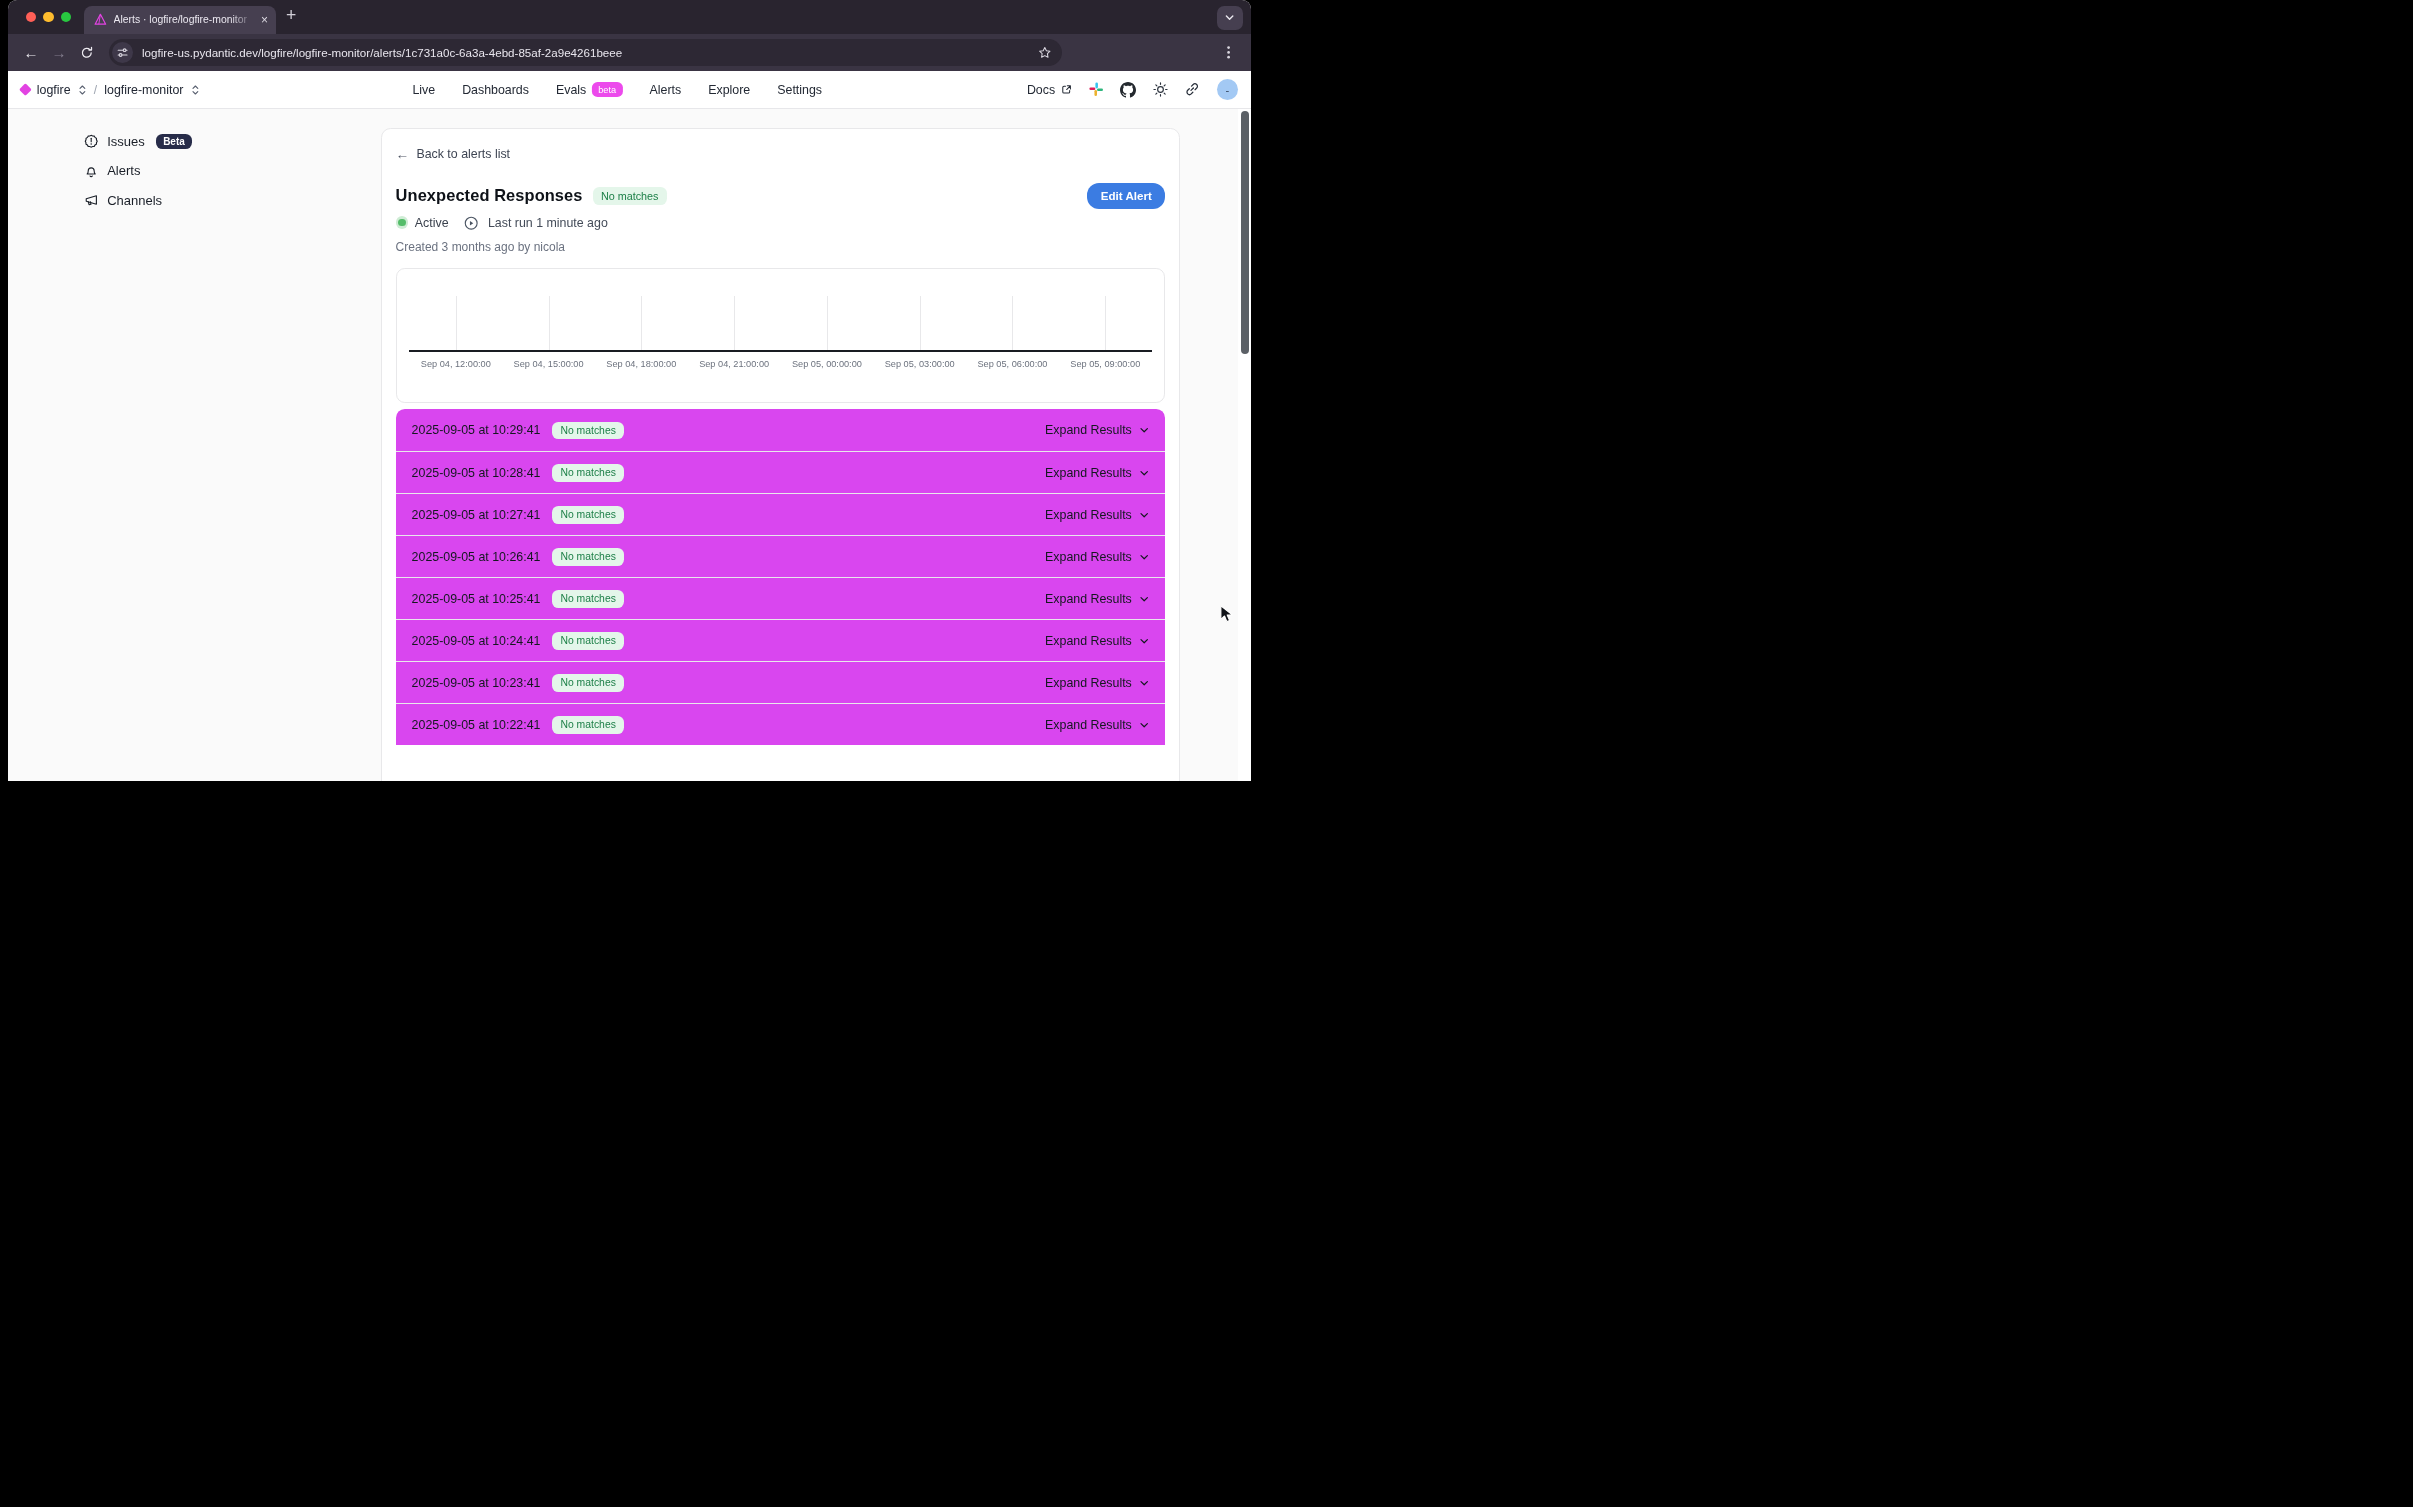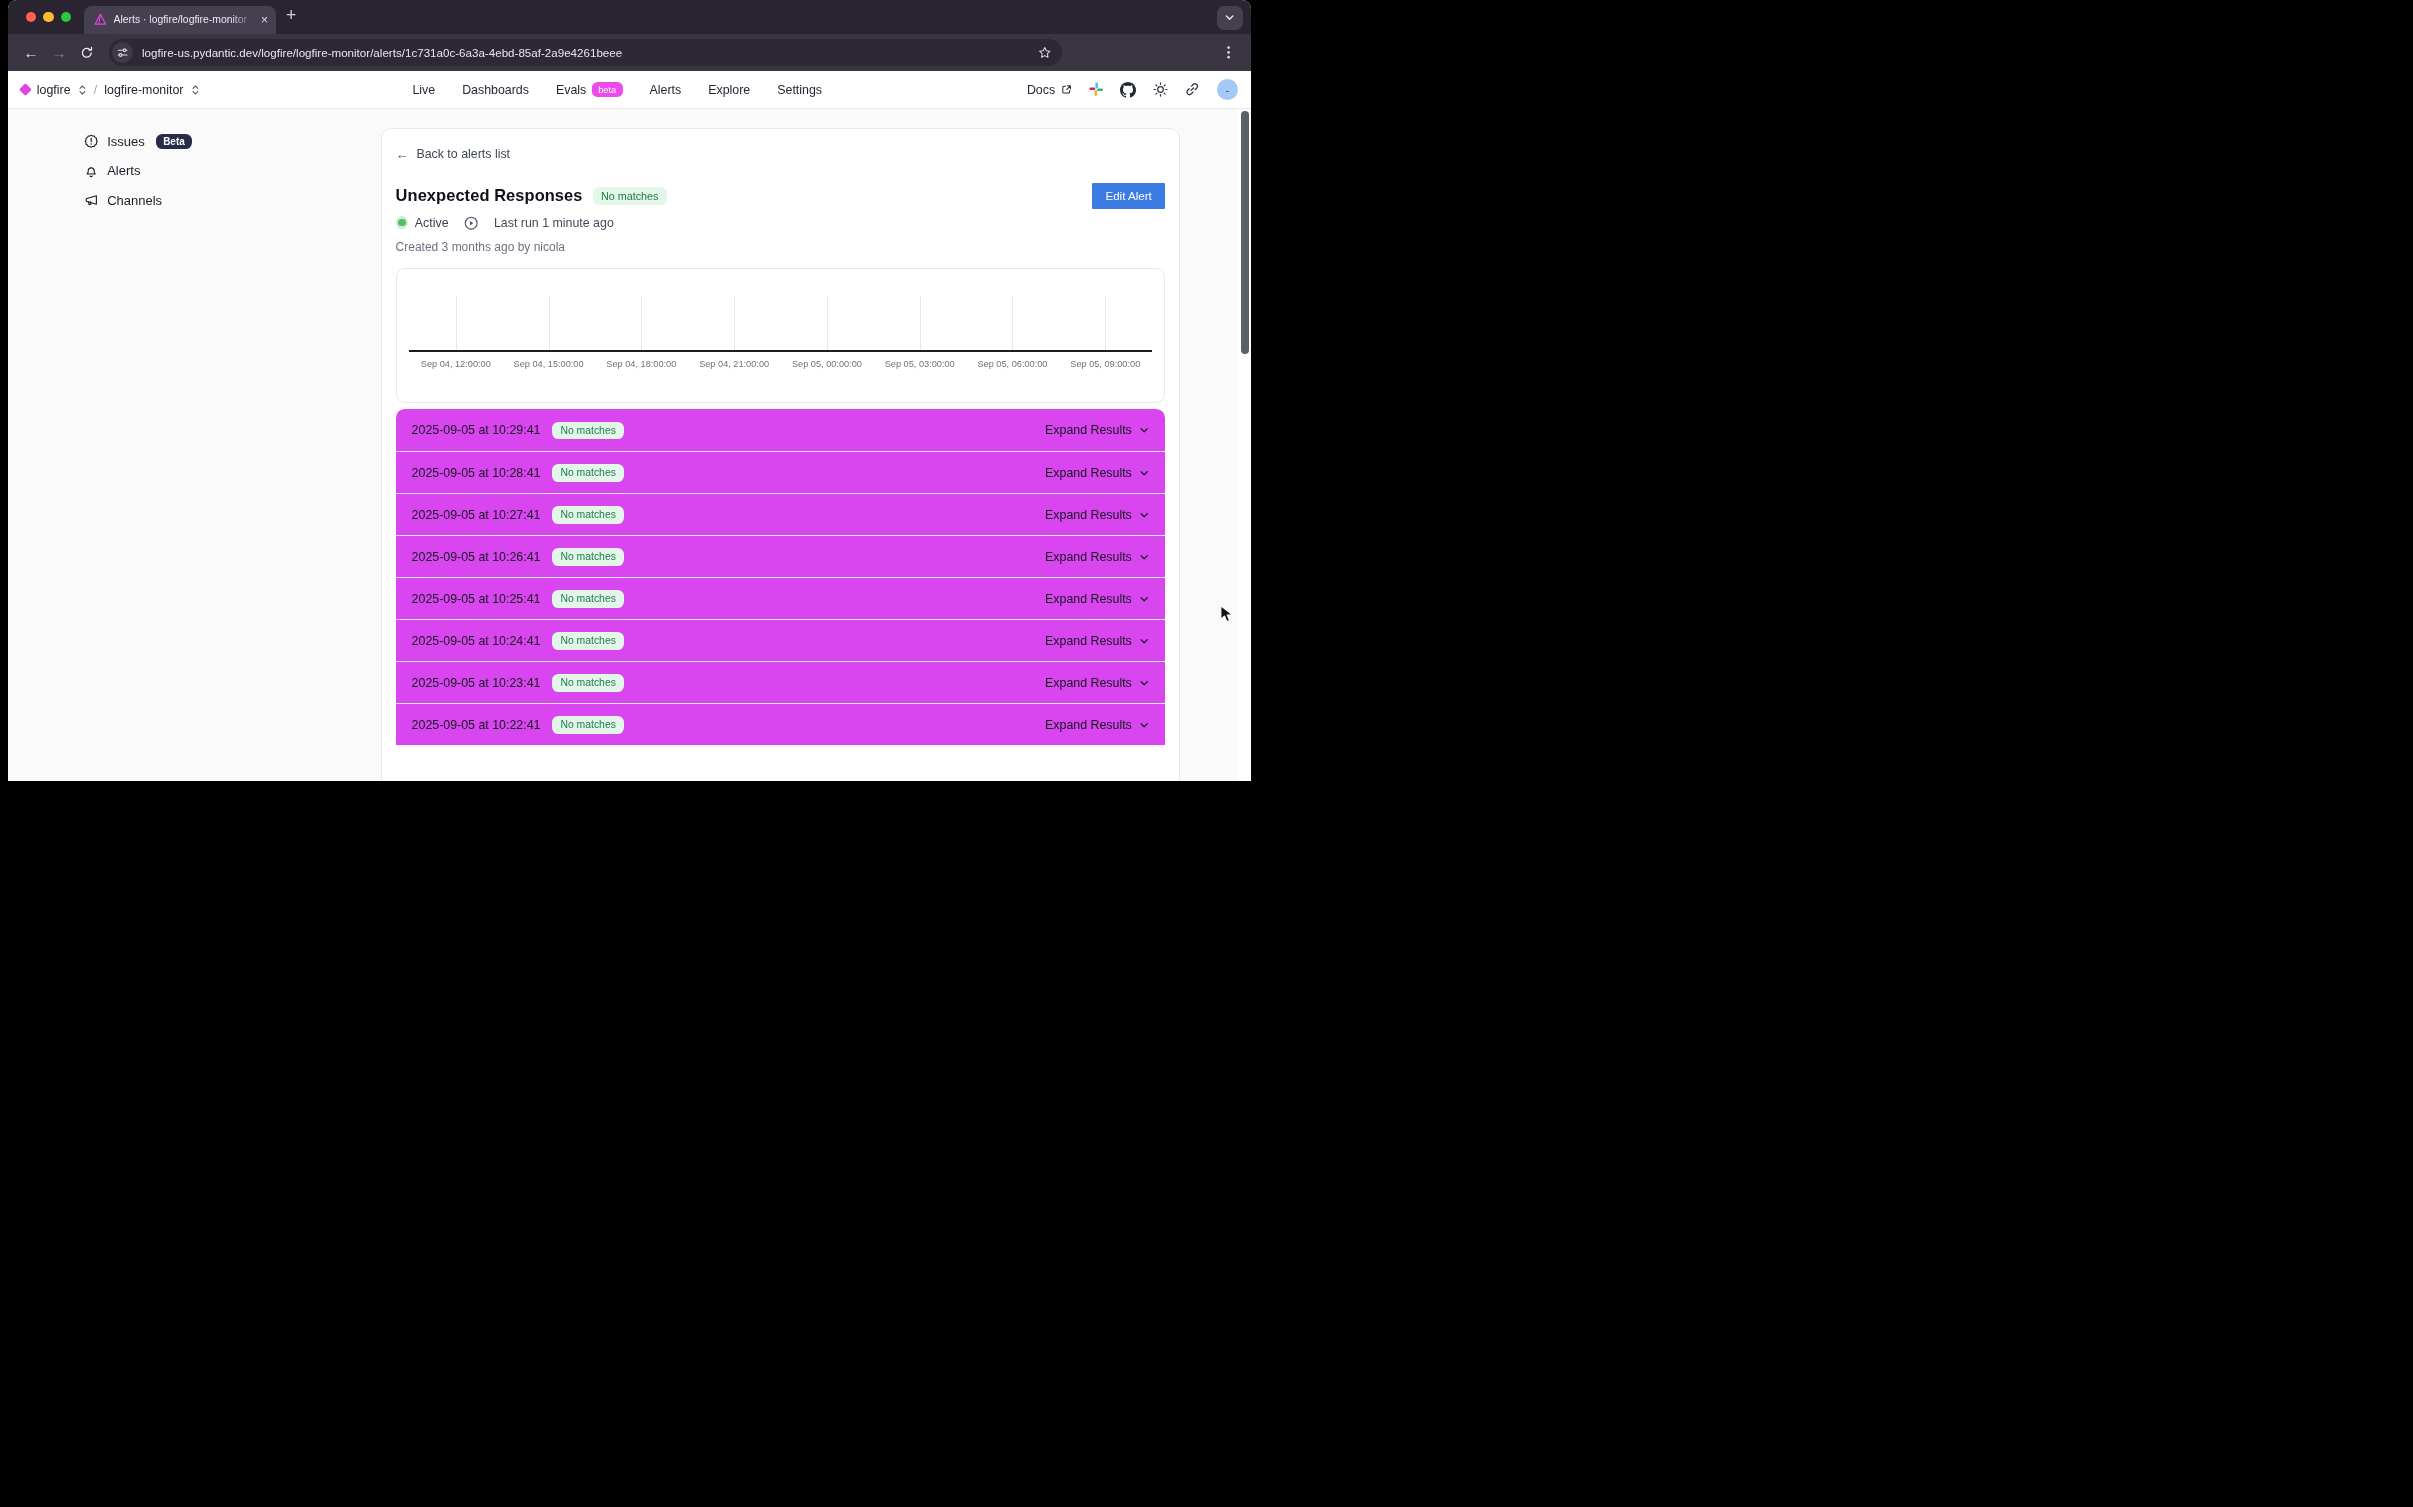--- a/index.html
+++ b/index.html
@@ -60,27 +60,27 @@
   .side-beta { background:#272c49; color:#fff; font-size:10px; font-weight:600;
                padding:2.4px 7.2px; border-radius:6.4px; margin-left:2.4px; }
 
   .card { position:absolute; left:373px; top:19px; width:799px; height:782px; background:#fff;
           border:0.8px solid #e8e8ea; border-radius:9.6px; padding:17px 13.6px 0; }
   .backrow { display:flex; align-items:center; gap:7.2px; font-size:12.4px; color:#3e4553; height:16px; }
   .backrow .arr { font-size:13.6px; color:#4a5160; }
   .titlerow { margin-top:21px; display:flex; align-items:center; gap:10.4px; height:25.5px; }
   .h1 { font-size:16.4px; font-weight:700; color:#0e1218; letter-spacing:0.1px; }
   .pill-green { background:#e4f6ea; color:#1c7f47; font-size:10.8px; padding:3.2px 8px; border-radius:6.4px; }
-  .editbtn { margin-left:auto; background:#3b7ce2; color:#fff; font-size:11.6px; font-weight:400;
-             padding:6.4px 13.6px; border-radius:1px; border:none; }
+  .editbtn { margin-left:auto; background:#3b7ce2; color:#fff; font-size:11.6px; font-weight:700;
+             padding:6.4px 13.6px; border-radius:12px; border:none; }
   .statusrow { margin-top:7.2px; display:flex; align-items:center; font-size:12.4px; color:#3a414d; }
   .dot-outer { width:12.8px; height:12.8px; border-radius:50%; background:#cfecd5;
                display:flex; align-items:center; justify-content:center; margin-right:6.4px; }
   .dot-inner { width:7.2px; height:7.2px; border-radius:50%; background:#55bd6a; }
-  .statusrow .lastrun { display:flex; align-items:flex-end; gap:16px; margin-left:15px; color:#434b58; }
+  .statusrow .lastrun { display:flex; align-items:flex-end; gap:10px; margin-left:15px; color:#434b58; }
   .createdrow { margin-top:10.4px; font-size:12px; color:#6b7280; }
 
   
   .chartcard { margin-top:13.6px; height:135px; border:0.8px solid #e8e8ea; border-radius:8.8px; padding:18.4px 12.8px 0; }
   .charthead { display:flex; align-items:center; height:24px; }
   .tabgroup { background:#ededef; border-radius:8px; display:flex; }
   .seg { font-size:12px; padding:4.8px 13.6px; border-radius:8px; color:#242a33; }
   .seg.active { background:#fff; color:#181c24; box-shadow:0 0.8px 2.4px rgba(16,18,24,.16); }
   .rangesel { margin-left:auto; display:flex; align-items:center; gap:21px; border:0.8px solid #d9dbe0;
               border-radius:14.4px; padding:5.6px 12px; font-size:11.6px; color:#1d222b; background:#fff; }

